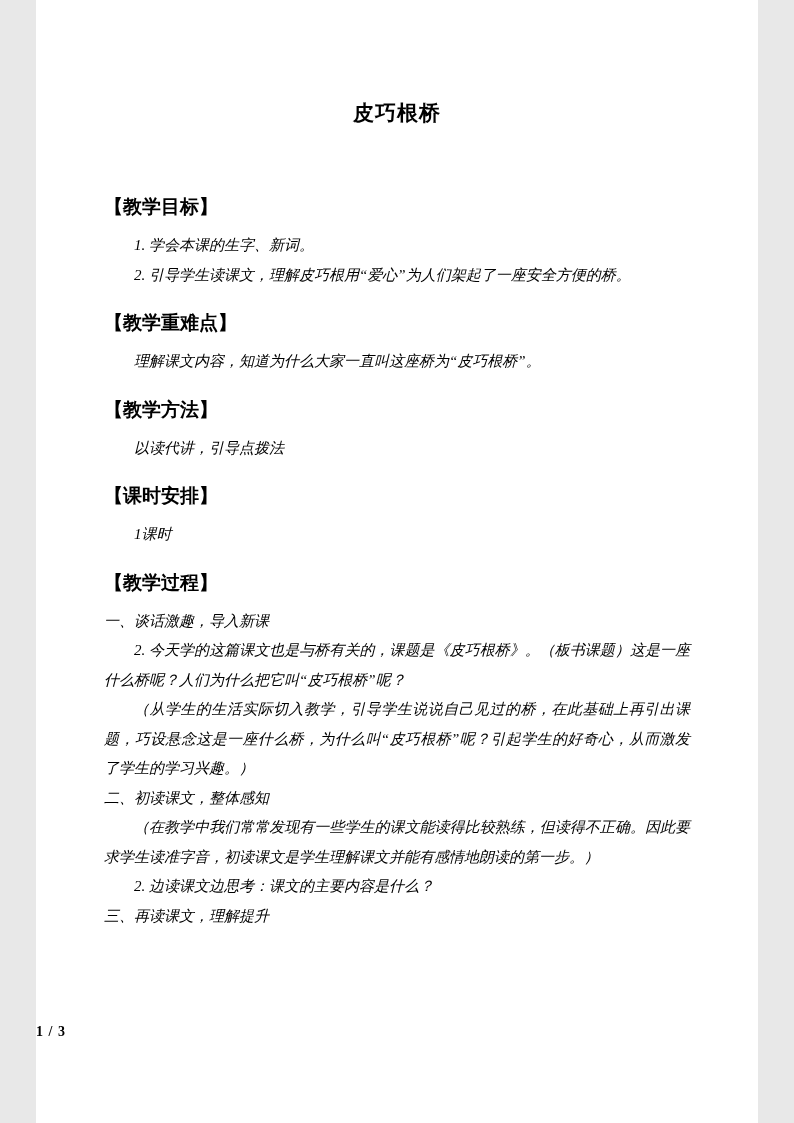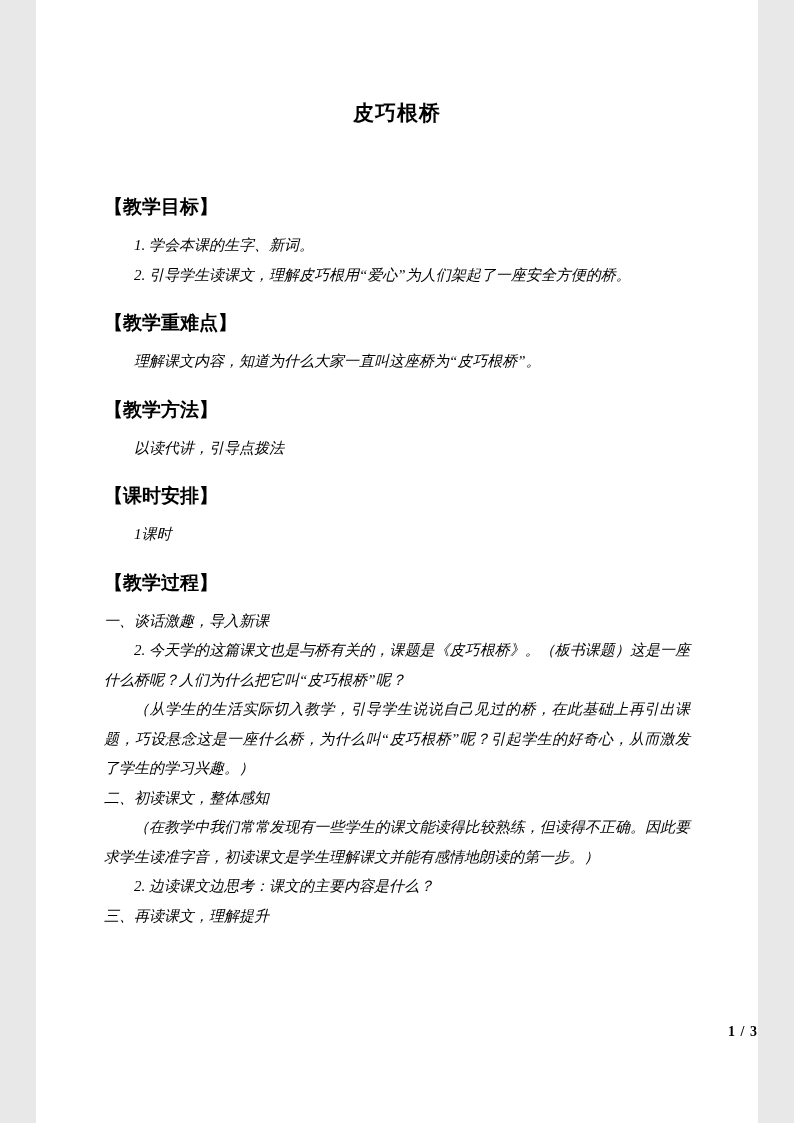--- a/index.html
+++ b/index.html
@@ -38,21 +38,21 @@
     text-align: justify;
     font-style: italic;
   }
   .body { text-indent: 2em; }
   .subheading { text-indent: 0; }
   .footer {
     position: absolute;
     left: 0;
     right: 0;
     top: 1024px;
-    text-align: right;
+    text-align: left;
     font-size: 14px;
     font-weight: bold;
     letter-spacing: 1px;
   }
 </style>
 </head>
 <body>
 
 <div class="page">
   <div class="content">

